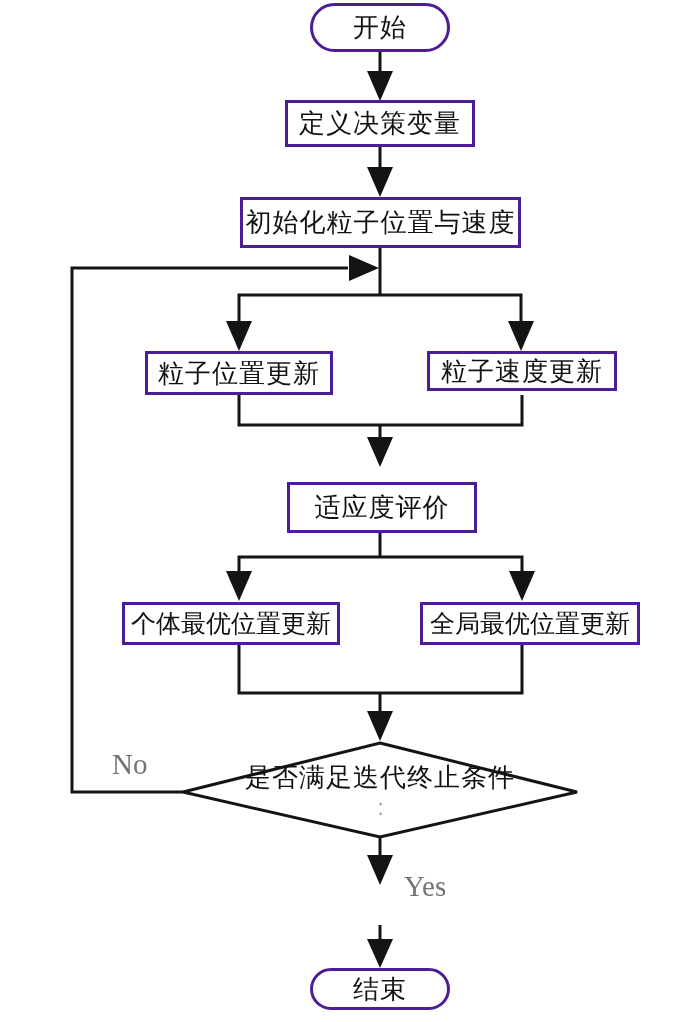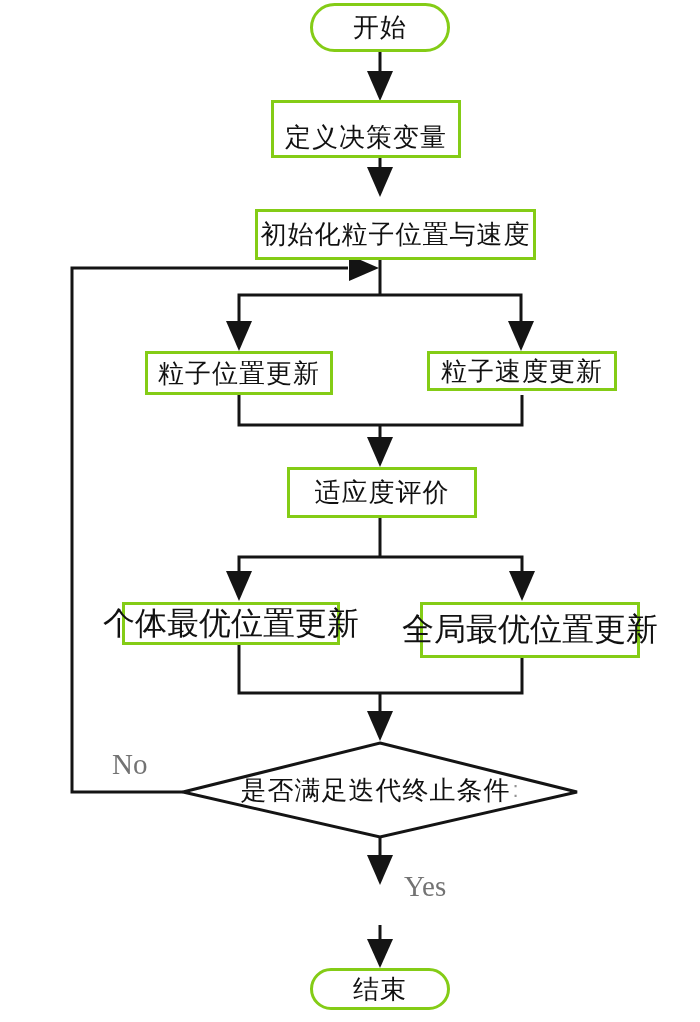--- a/index.html
+++ b/index.html
@@ -25,31 +25,31 @@
   #connector-layer polygon.arrowhead { fill: #141414; stroke: none; }
   #connector-layer polygon.shape {
     fill: #ffffff;
     stroke: #141414;
     stroke-width: 3;
   }
   .node {
     position: absolute;
     box-sizing: border-box;
     background: #ffffff;
-    border: 3px solid #84cc16;
+    border: 3px solid #4c1d95;
     display: flex;
     align-items: center;
     justify-content: center;
     font-size: 26px;
     letter-spacing: 1px;
     white-space: nowrap;
     z-index: 2;
   }
   .terminator { border-radius: 26px; }
-  .small-text { font-size: 32px; letter-spacing: 0; font-family: Liberation Serif, serif; }
+  .small-text { font-size: 25px; letter-spacing: 0; font-family: Liberation Serif, serif; }
   .decision-label {
     position: absolute;
     box-sizing: border-box;
     display: flex;
     align-items: center;
     justify-content: center;
     font-size: 26px;
     letter-spacing: 1px;
     white-space: nowrap;
     z-index: 2;
@@ -129,49 +129,49 @@
     <g>
       <line x1="380" y1="925" x2="380" y2="941"></line>
       <polygon class="arrowhead" points="380,968 367,939 393,939"></polygon>
     </g>
   </svg>
 
   <div class="node terminator" style="left:310px; top:3px; width:140px; height:49px;">
     <span>开始</span>
   </div>
 
-  <div class="node" style="left:271px; top:100px; width:190px; height:58px;align-items:flex-end;">
+  <div class="node" style="left:285px; top:100px; width:190px; height:47px;">
     <span>定义决策变量</span>
   </div>
 
-  <div class="node" style="left:255px; top:197px; width:281px; height:51px;margin-top:12px;">
+  <div class="node" style="left:240px; top:197px; width:281px; height:51px;">
     <span>初始化粒子位置与速度</span>
   </div>
 
   <div class="node" style="left:145px; top:351px; width:188px; height:44px;justify-content:center;">
     <span>粒子位置更新</span>
   </div>
 
   <div class="node" style="left:427px; top:351px; width:190px; height:40px;">
     <span>粒子速度更新</span>
   </div>
 
-  <div class="node" style="left:287px; top:467px; width:190px; height:51px;">
+  <div class="node" style="left:287px; top:482px; width:190px; height:51px;">
     <span>适应度评价</span>
   </div>
 
   <div class="node small-text" style="left:122px; top:602px; width:218px; height:43px;">
     <span>个体最优位置更新</span>
   </div>
 
-  <div class="node small-text" style="left:420px; top:602px; width:220px; height:56px;">
+  <div class="node small-text" style="left:420px; top:602px; width:220px; height:43px;">
     <span>全局最优位置更新</span>
   </div>
 
-  <div class="decision-label" style="left:200px; top:772px; width:360px; height:36px;">
+  <div class="decision-label" style="left:200px; top:772px; width:360px; height:36px;flex-direction:column;">
     <span>是否满足迭代终止条件</span>
     <span class="faint-suffix">:</span>
   </div>
 
 
   <div class="node terminator" style="left:310px; top:968px; width:140px; height:42px;">
     <span>结束</span>
   </div>
 
   <div class="edge-label" style="left:112px; top:748px;">No</div>

